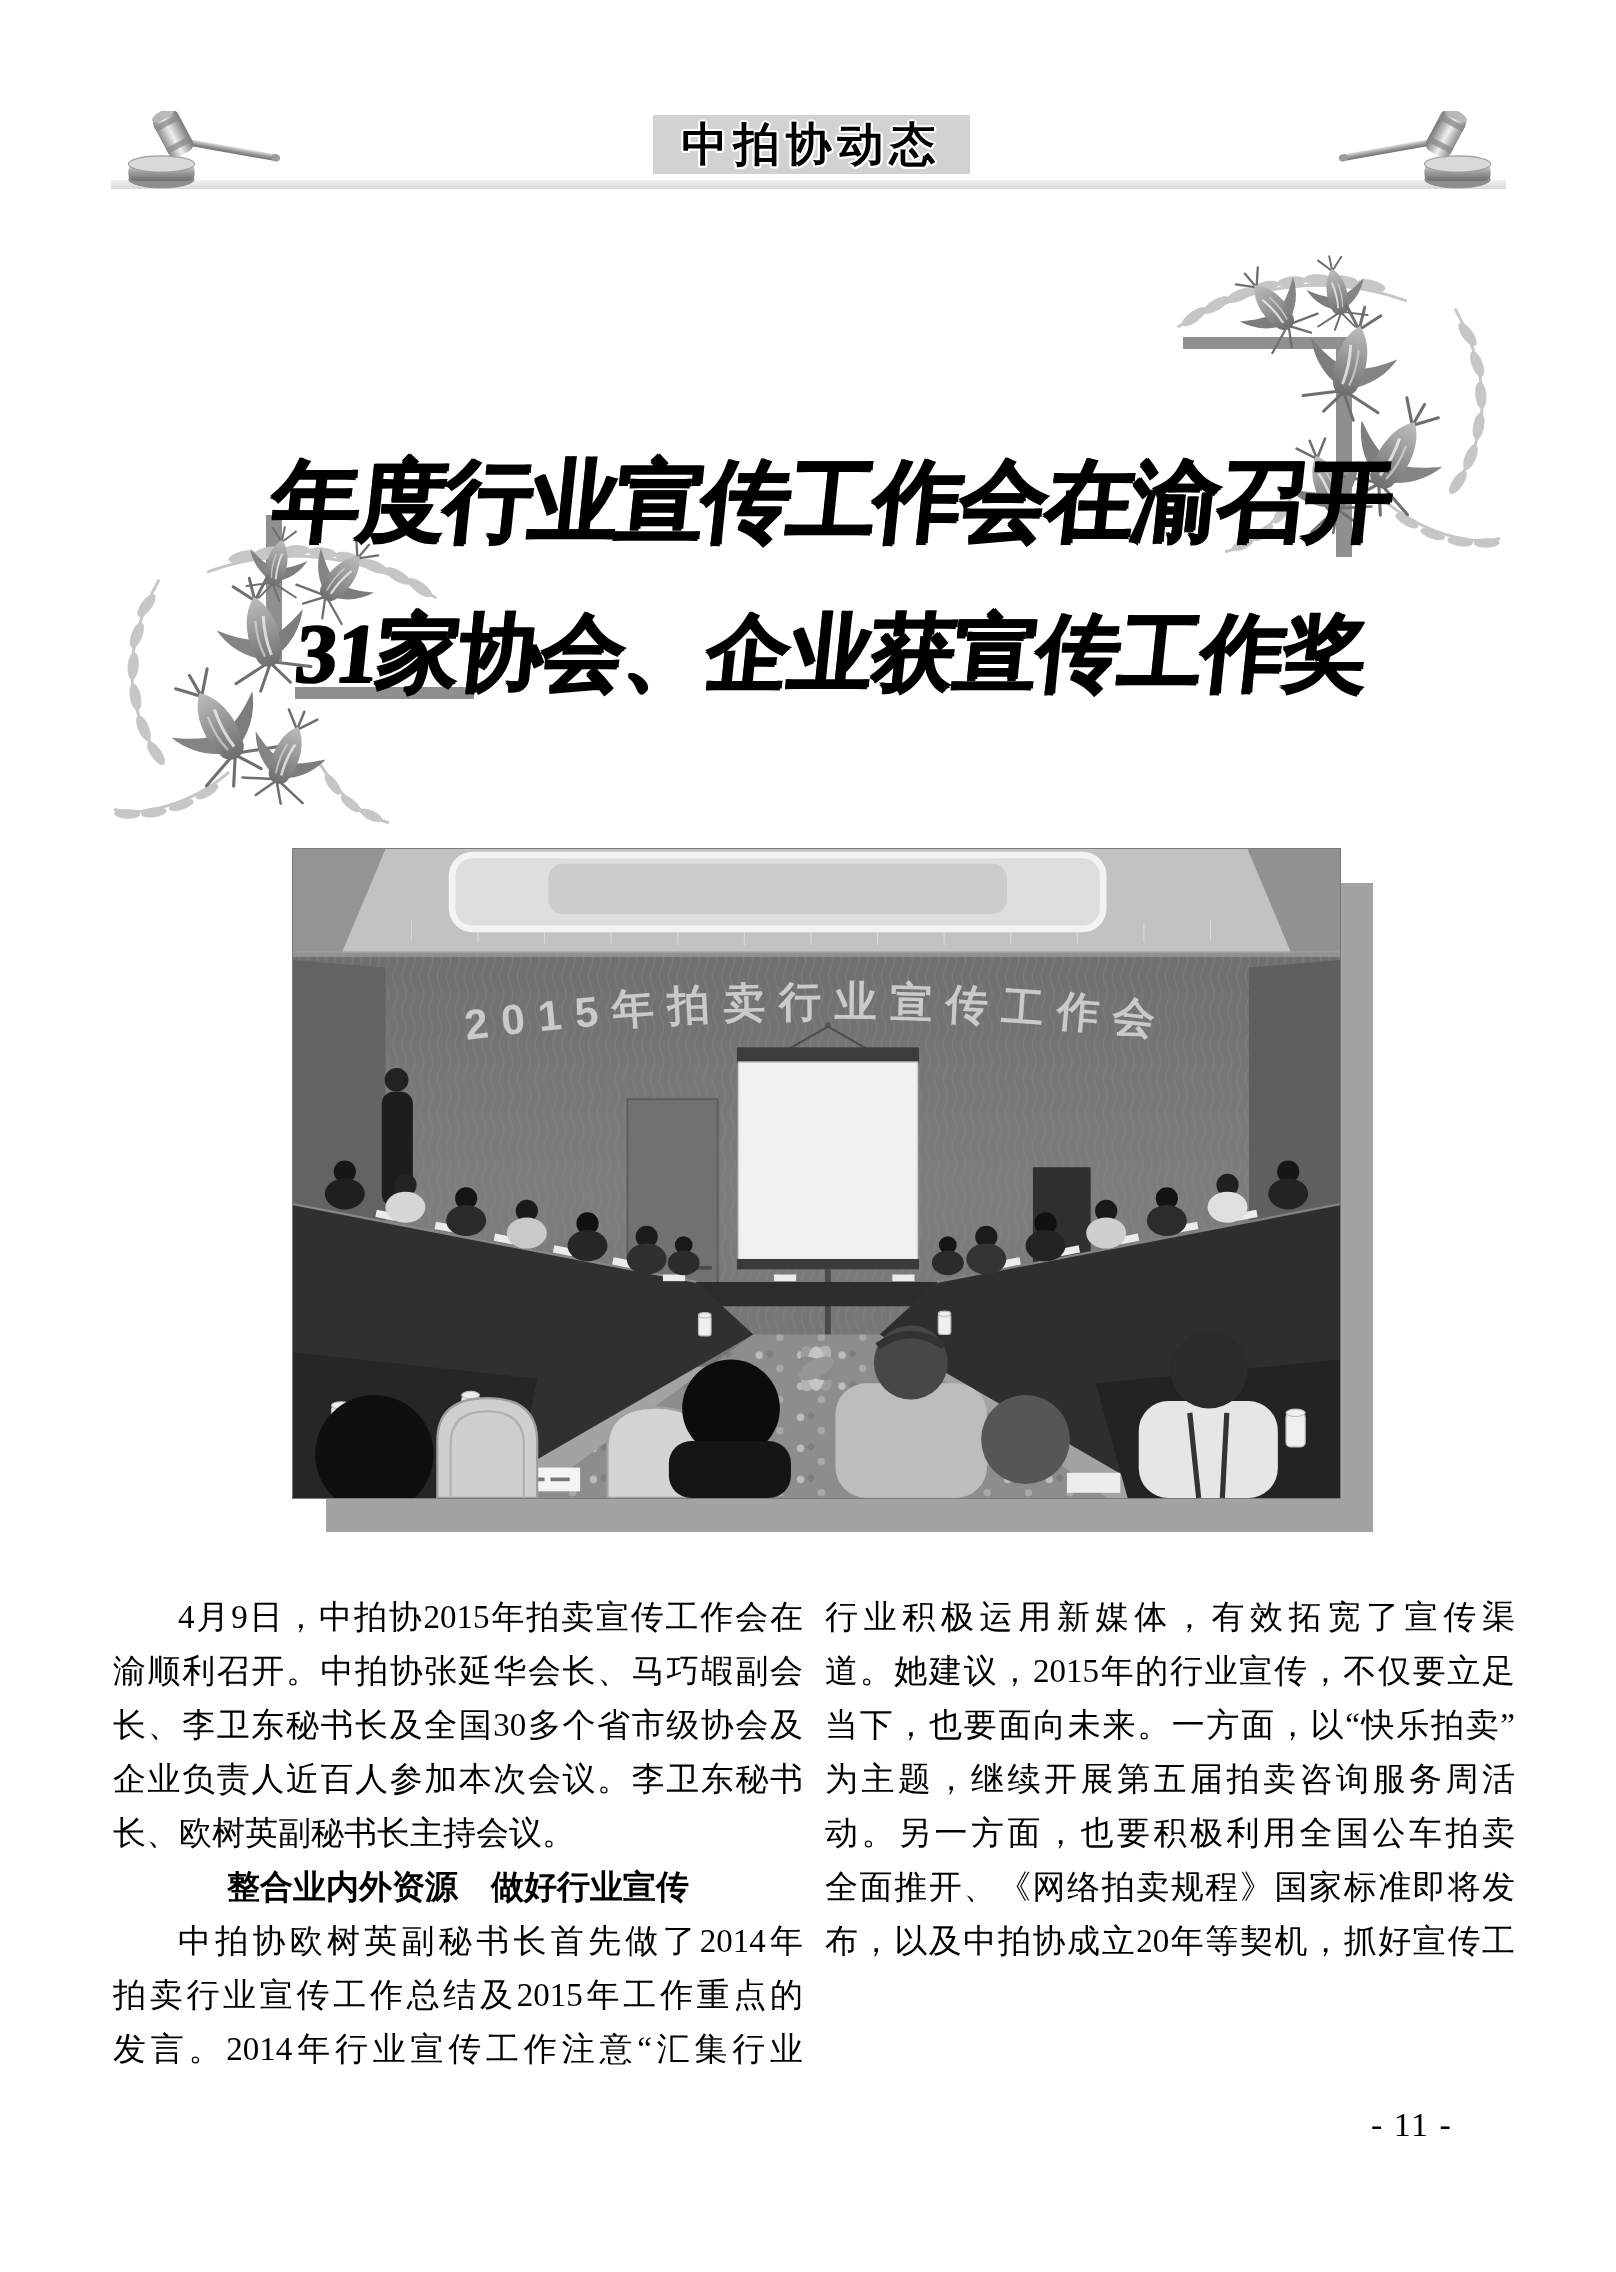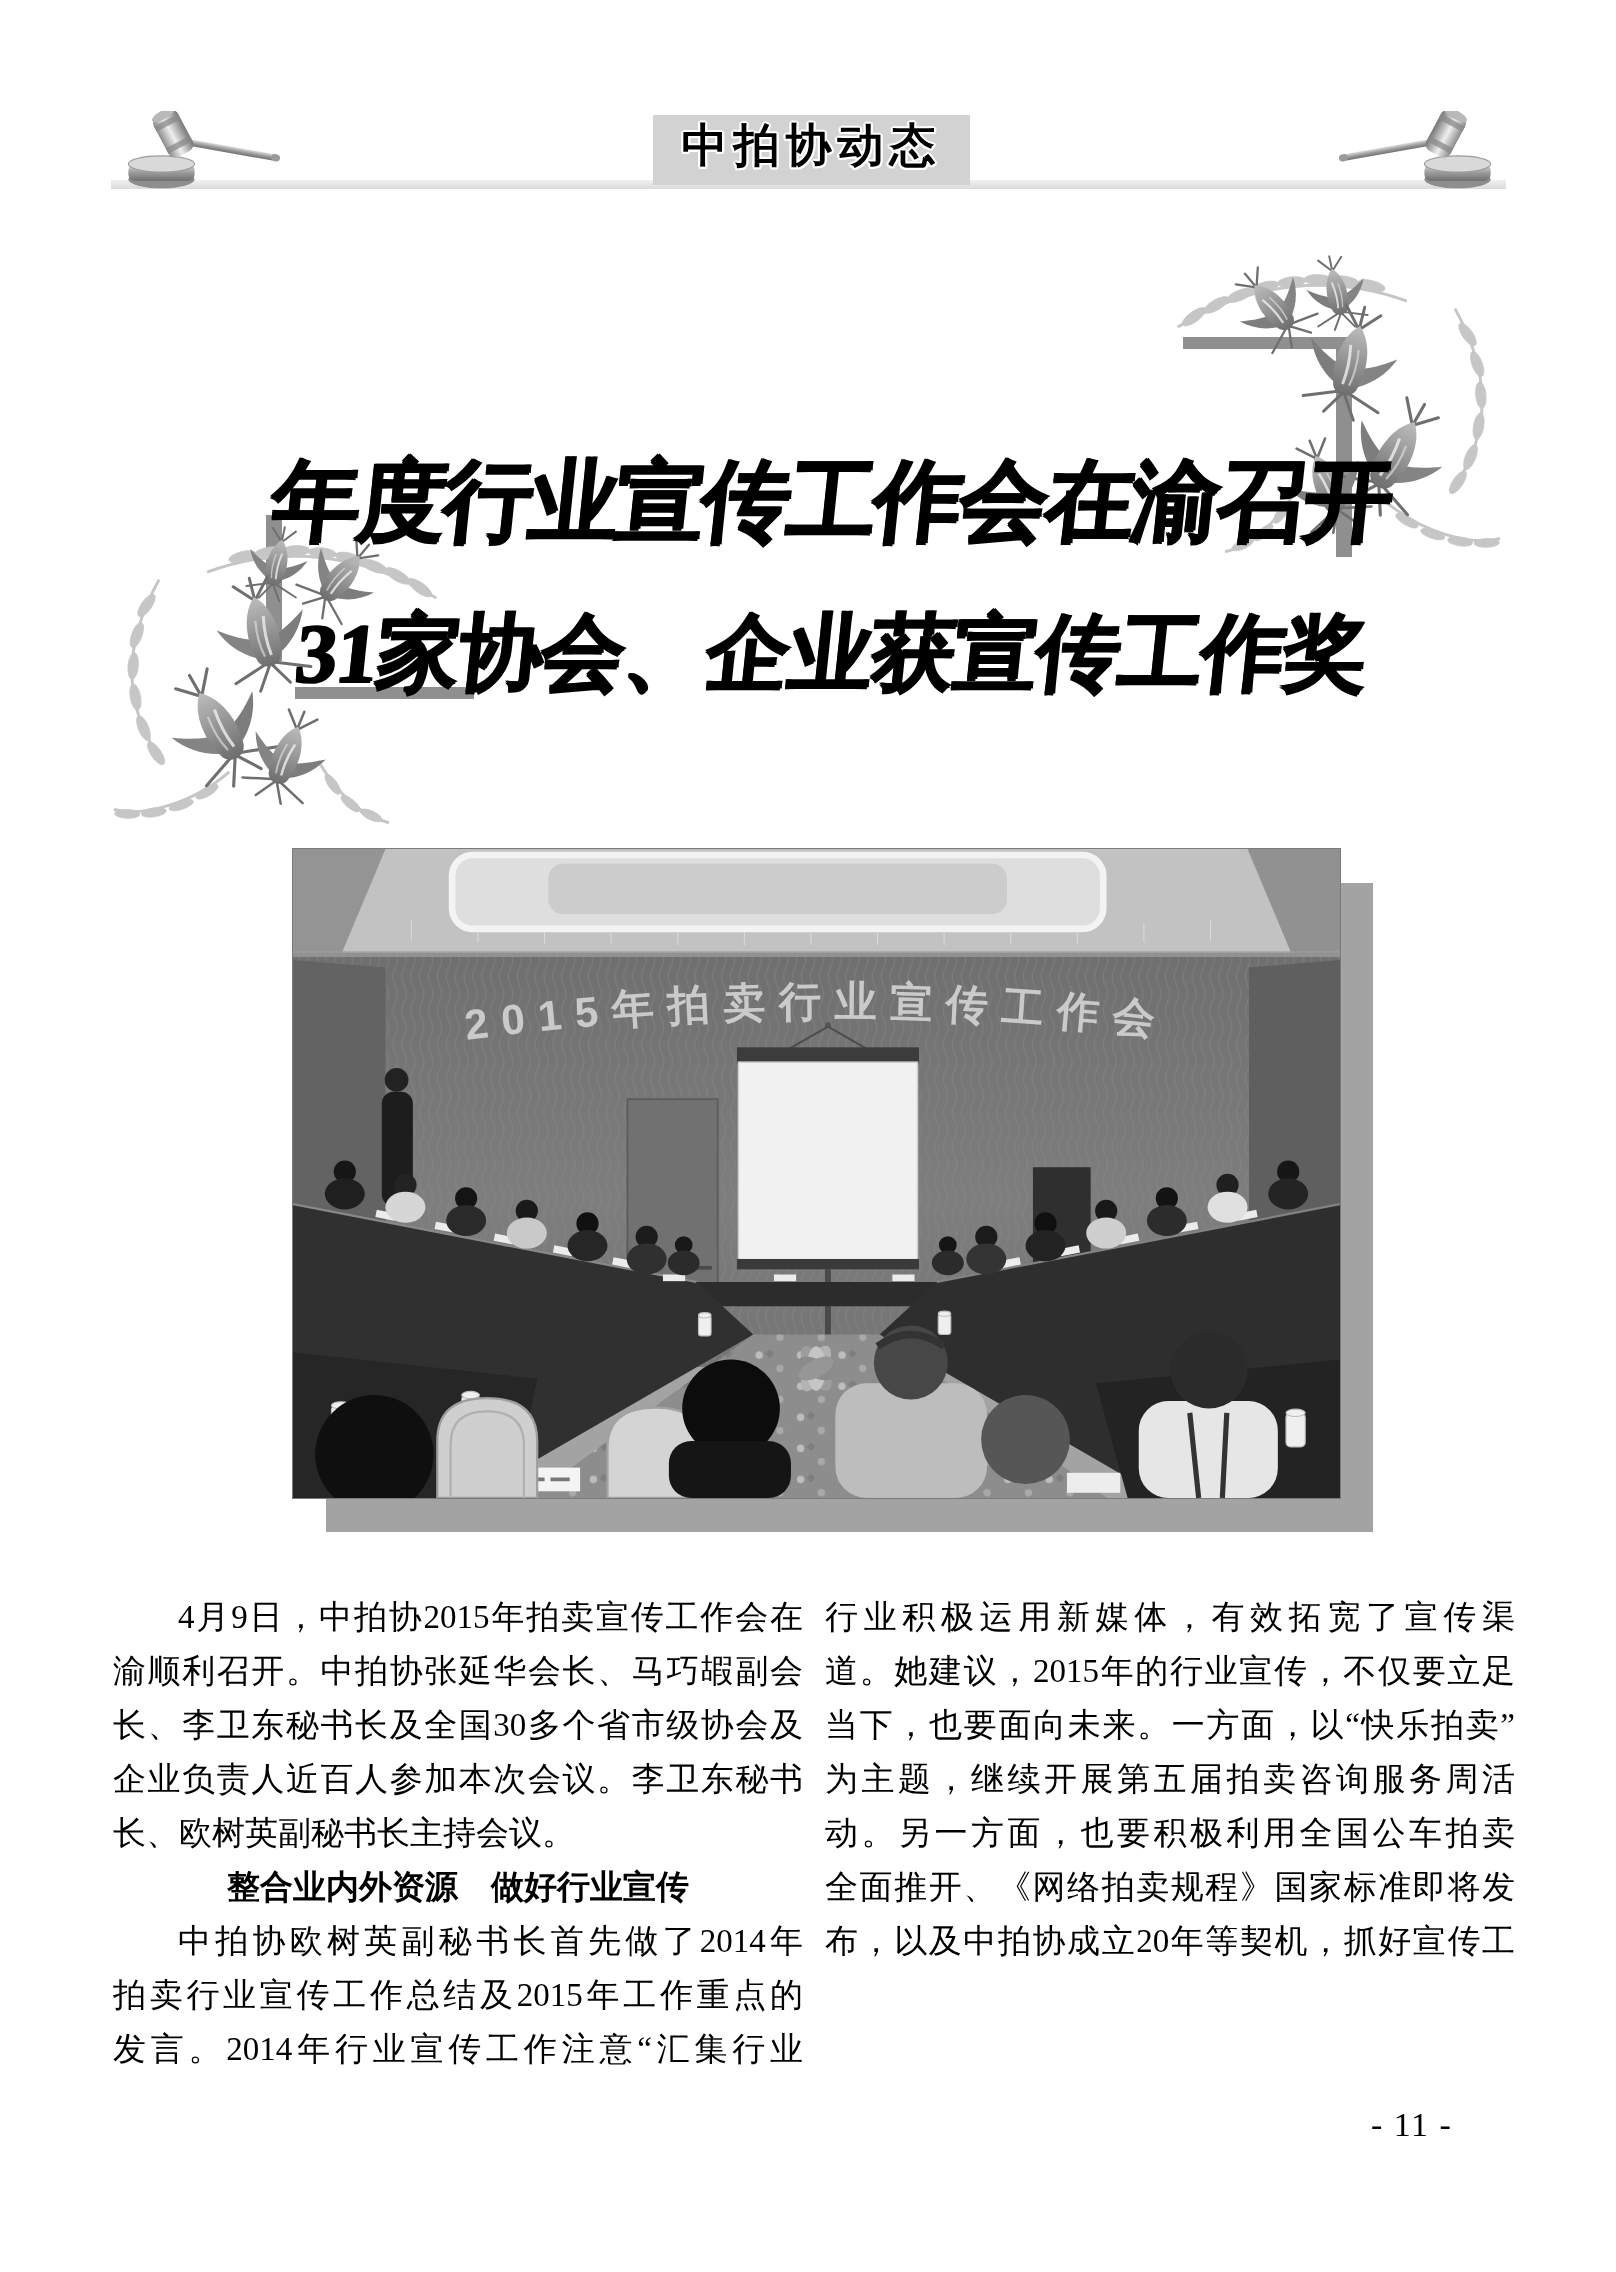--- a/index.html
+++ b/index.html
@@ -2,22 +2,22 @@
 <html style="font-size:12px"><head>
 <meta charset="utf-8">
 <style>
   html,body{margin:0;padding:0;background:#ffffff;}
   #page{position:relative;width:1617px;height:2273px;background:#ffffff;overflow:hidden;
         font-family:"Liberation Serif","DejaVu Serif",serif;color:#000;}
 
   
   .h-line{position:absolute;left:111px;top:180px;width:1395px;height:9px;
           background:linear-gradient(#f1f1f1,#dadada);}
-  .h-box{position:absolute;left:653px;top:115px;width:317px;height:70px;background:#d2d2d2;
-         display:flex;justify-content:center;z-index:2;}
+  .h-box{position:absolute;left:653px;top:115px;width:317px;height:59px;background:#d2d2d2;
+         display:flex;align-items:center;justify-content:center;z-index:2;}
   .h-box span{font-family:"Liberation Sans","DejaVu Sans",sans-serif;font-weight:bold;
          font-size:46px;letter-spacing:6px;color:#000;
          text-shadow:2.2px 0 0 #fff,-2.2px 0 0 #fff,0 2.2px 0 #fff,0 -2.2px 0 #fff,
                      1.5px 1.5px 0 #fff,-1.5px -1.5px 0 #fff,1.5px -1.5px 0 #fff,-1.5px 1.5px 0 #fff;}
   .gavel{position:absolute;top:111px;width:185px;height:81px;z-index:2;}
   .gavel.gl{left:108px;} .gavel.gr{left:1326px;transform:scaleX(-1);}
 
   
   .title{position:absolute;left:0;width:1617px;text-align:center;font-weight:bold;z-index:3;
          transform:skewX(-6deg) translateX(22px);

